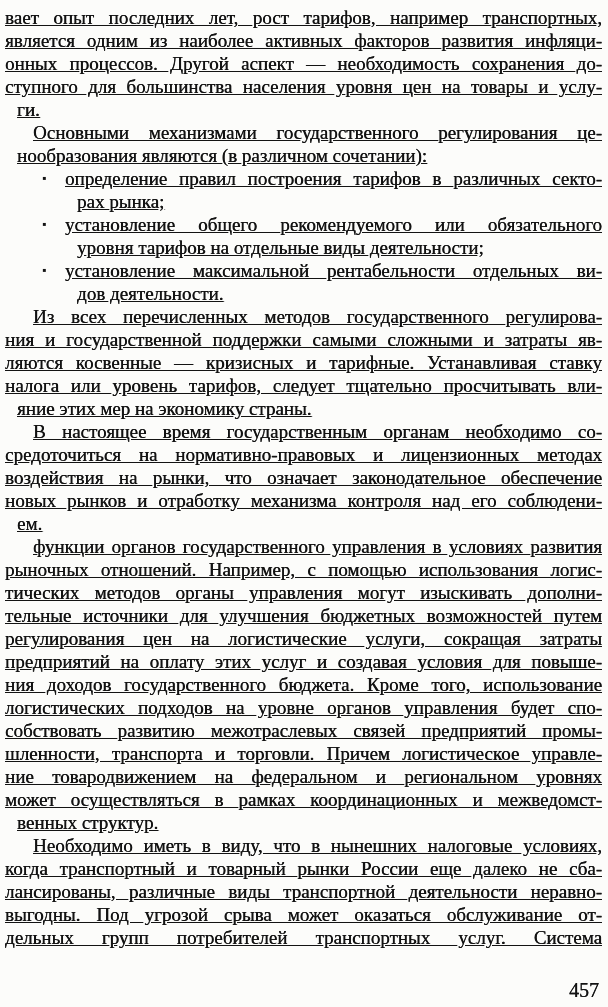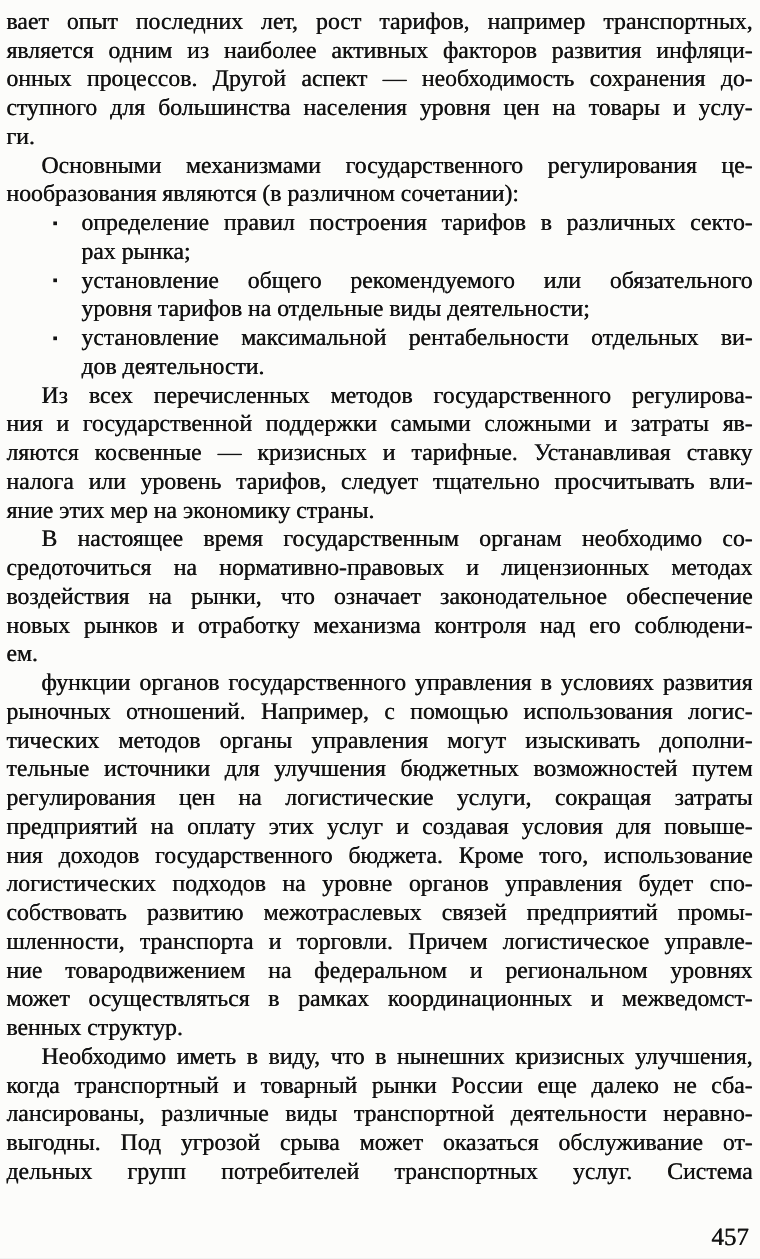--- a/index.html
+++ b/index.html
@@ -28,23 +28,25 @@
   }
   .para {
     margin: 0;
   }
   .line {
     height: 23px;
     overflow: hidden;
     text-align: justify;
     text-align-last: justify;
     white-space: normal;
+    text-decoration: underline;
   }
   .line.last-left {
     text-align-last: left;
+    margin-left: 12px;
   }
   .para.indent .line:first-child {
     text-indent: 28px;
   }
   .para.bullet {
     position: relative;
     padding-left: 60px;
   }
   .para.bullet .marker {
     position: absolute;
@@ -117,21 +119,21 @@
         <div class="line">предприятий на оплату этих услуг и создавая условия для повыше-</div>
         <div class="line">ния доходов государственного бюджета. Кроме того, использование</div>
         <div class="line">логистических подходов на уровне органов управления будет спо-</div>
         <div class="line">собствовать развитию межотраслевых связей предприятий промы-</div>
         <div class="line">шленности, транспорта и торговли. Причем логистическое управле-</div>
         <div class="line">ние товародвижением на федеральном и региональном уровнях</div>
         <div class="line">может осуществляться в рамках координационных и межведомст-</div>
         <div class="line last-left">венных структур.</div>
       </div>
       <div class="para indent">
-        <div class="line">Необходимо иметь в виду, что в нынешних кризисных улучшения,</div>
+        <div class="line">Необходимо иметь в виду, что в нынешних налоговые условиях,</div>
         <div class="line">когда транспортный и товарный рынки России еще далеко не сба-</div>
         <div class="line">лансированы, различные виды транспортной деятельности неравно-</div>
         <div class="line">выгодны. Под угрозой срыва может оказаться обслуживание от-</div>
         <div class="line">дельных групп потребителей транспортных услуг. Система</div>
       </div>
     </div>
   <div class="page-number">457</div>
 </div>
 
 </body></html>

